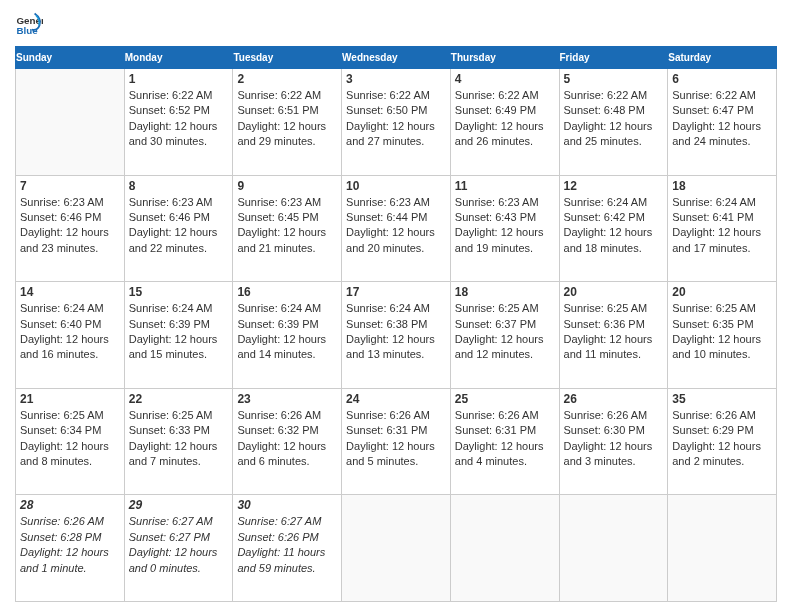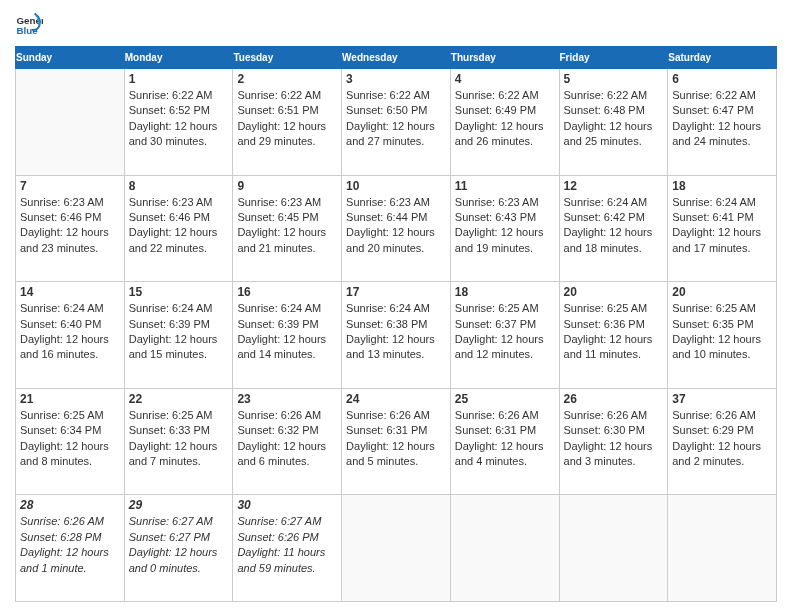--- a/index.html
+++ b/index.html
@@ -307,21 +307,21 @@
 and 4 minutes.</div>
           </td>
           <td>
             <div class="day-num">26</div>
             <div class="day-info" style="white-space: pre-line;">Sunrise: 6:26 AM
 Sunset: 6:30 PM
 Daylight: 12 hours
 and 3 minutes.</div>
           </td>
           <td>
-            <div class="day-num">37</div>
+            <div class="day-num">35</div>
             <div class="day-info" style="white-space: pre-line;">Sunrise: 6:26 AM
 Sunset: 6:29 PM
 Daylight: 12 hours
 and 2 minutes.</div>
           </td>
         </tr>
         <tr>
           <td>
             <div class="day-num">28</div>
             <div class="day-info" style="white-space: pre-line;">Sunrise: 6:26 AM

